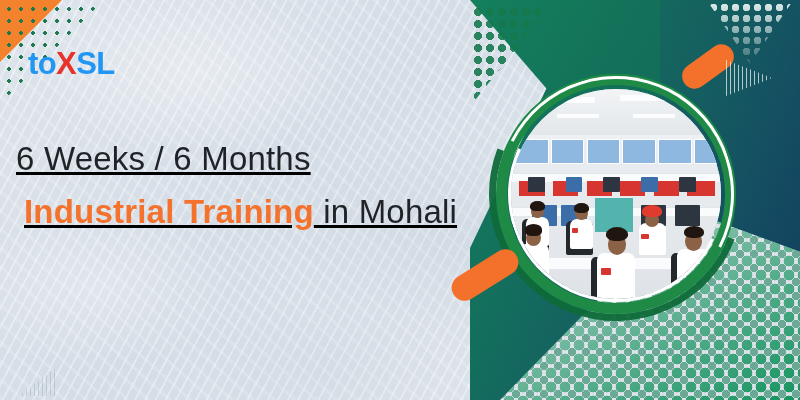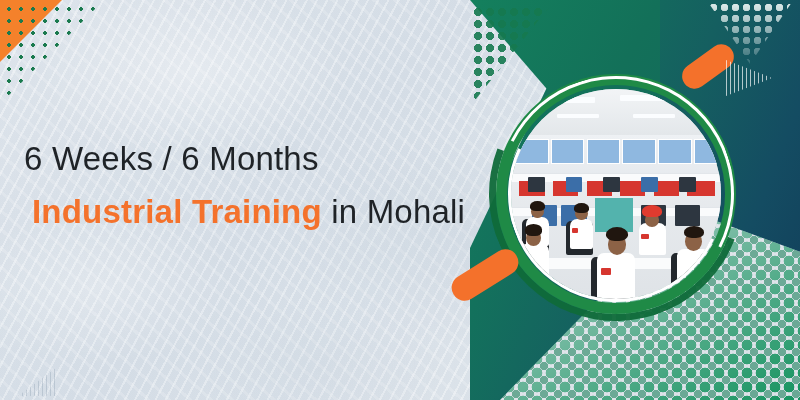--- a/index.html
+++ b/index.html
@@ -178,21 +178,21 @@
   }
   
   .striped-tri-right{
     position:absolute;left:726px;top:60px;width:46px;height:36px;
     clip-path:polygon(0 0,0 100%,100% 50%);
     background-image:repeating-linear-gradient(90deg,rgba(255,255,255,.8) 0 1px,transparent 1px 4px);
     opacity:.85;
   }
 
   
-  .copy{position:absolute;left:24px;top:140px;width:470px;}
+  .copy{position:absolute;left:16px;top:140px;width:470px;text-decoration:underline;}
   .headline-1{
     font-size:33px;line-height:1.18;font-weight:400;color:#1f2327;
     letter-spacing:.2px;margin:0 0 14px 0;
   }
   .headline-2{
     font-size:33px;line-height:1.18;font-weight:400;color:#1f2327;
     letter-spacing:.2px;margin:8px;
   }
   .hl-accent{color:#f4722c;font-weight:700;}
 
@@ -310,19 +310,22 @@
     </div>
 
     <div class="ring-white-outer"></div>
     <div class="ring-white-inner"></div>
   </div>
 
   <div class="pill-left"></div>
   <div class="pill-top"></div>
   <div class="striped-tri-right"></div>
 
+  <div class="logo">
+    <span class="lo-to">to</span><span class="lo-x">X</span><span class="lo-sl">SL</span>
+  </div>
 
   <div class="copy">
     <div class="headline-1">6 Weeks / 6 Months</div>
     <div class="headline-2"><span class="hl-accent">Industrial Training</span><span> in Mohali</span></div>
   </div>
 
 </div>
 
 </body></html>

